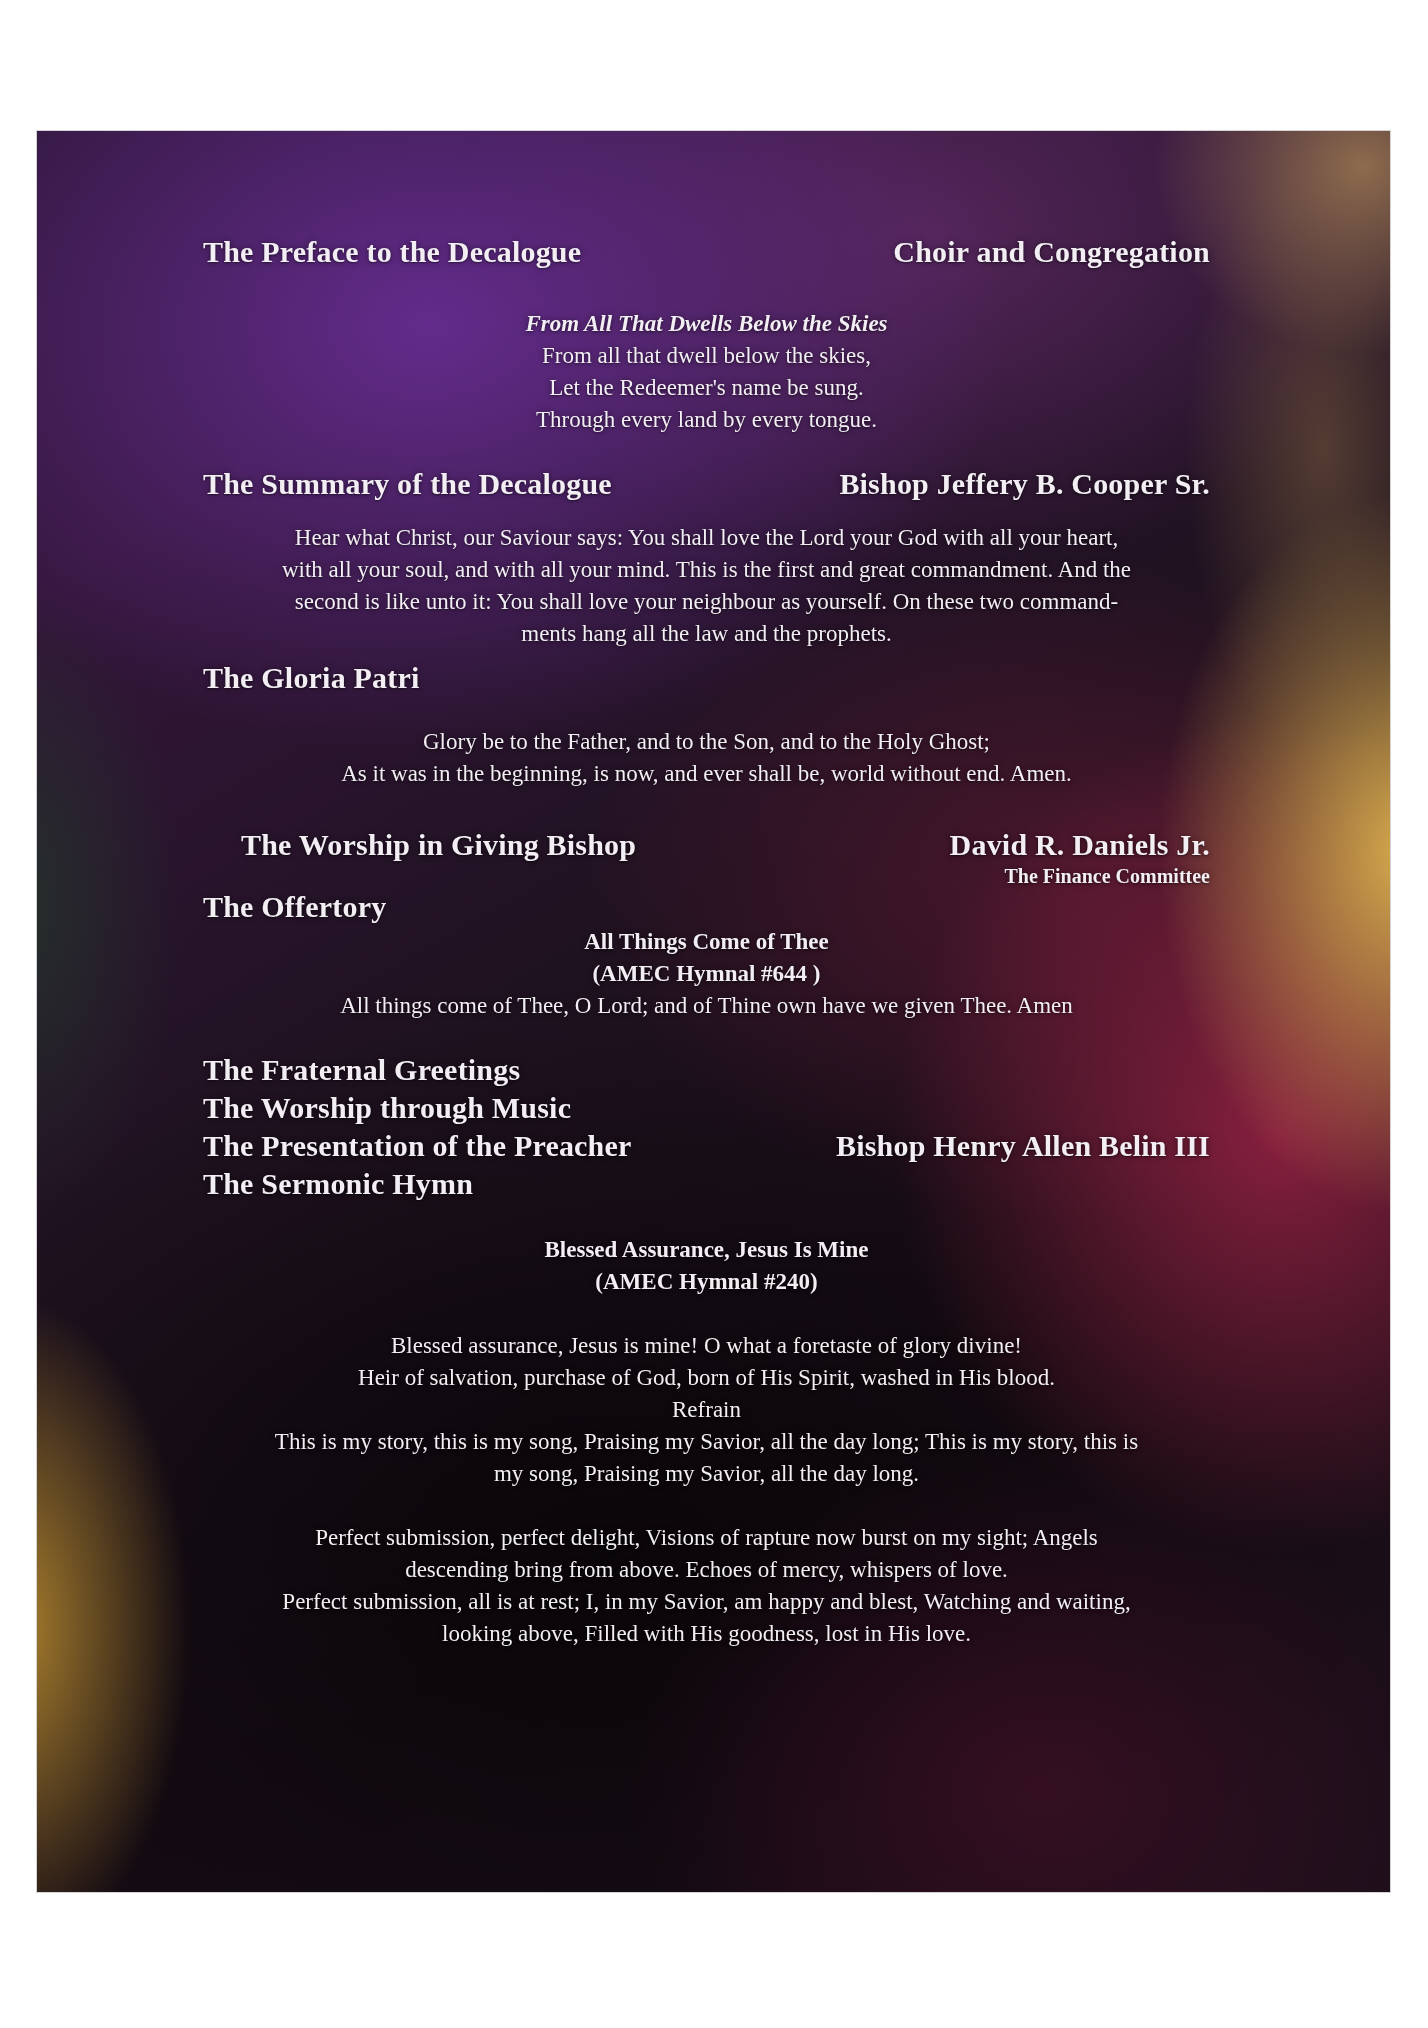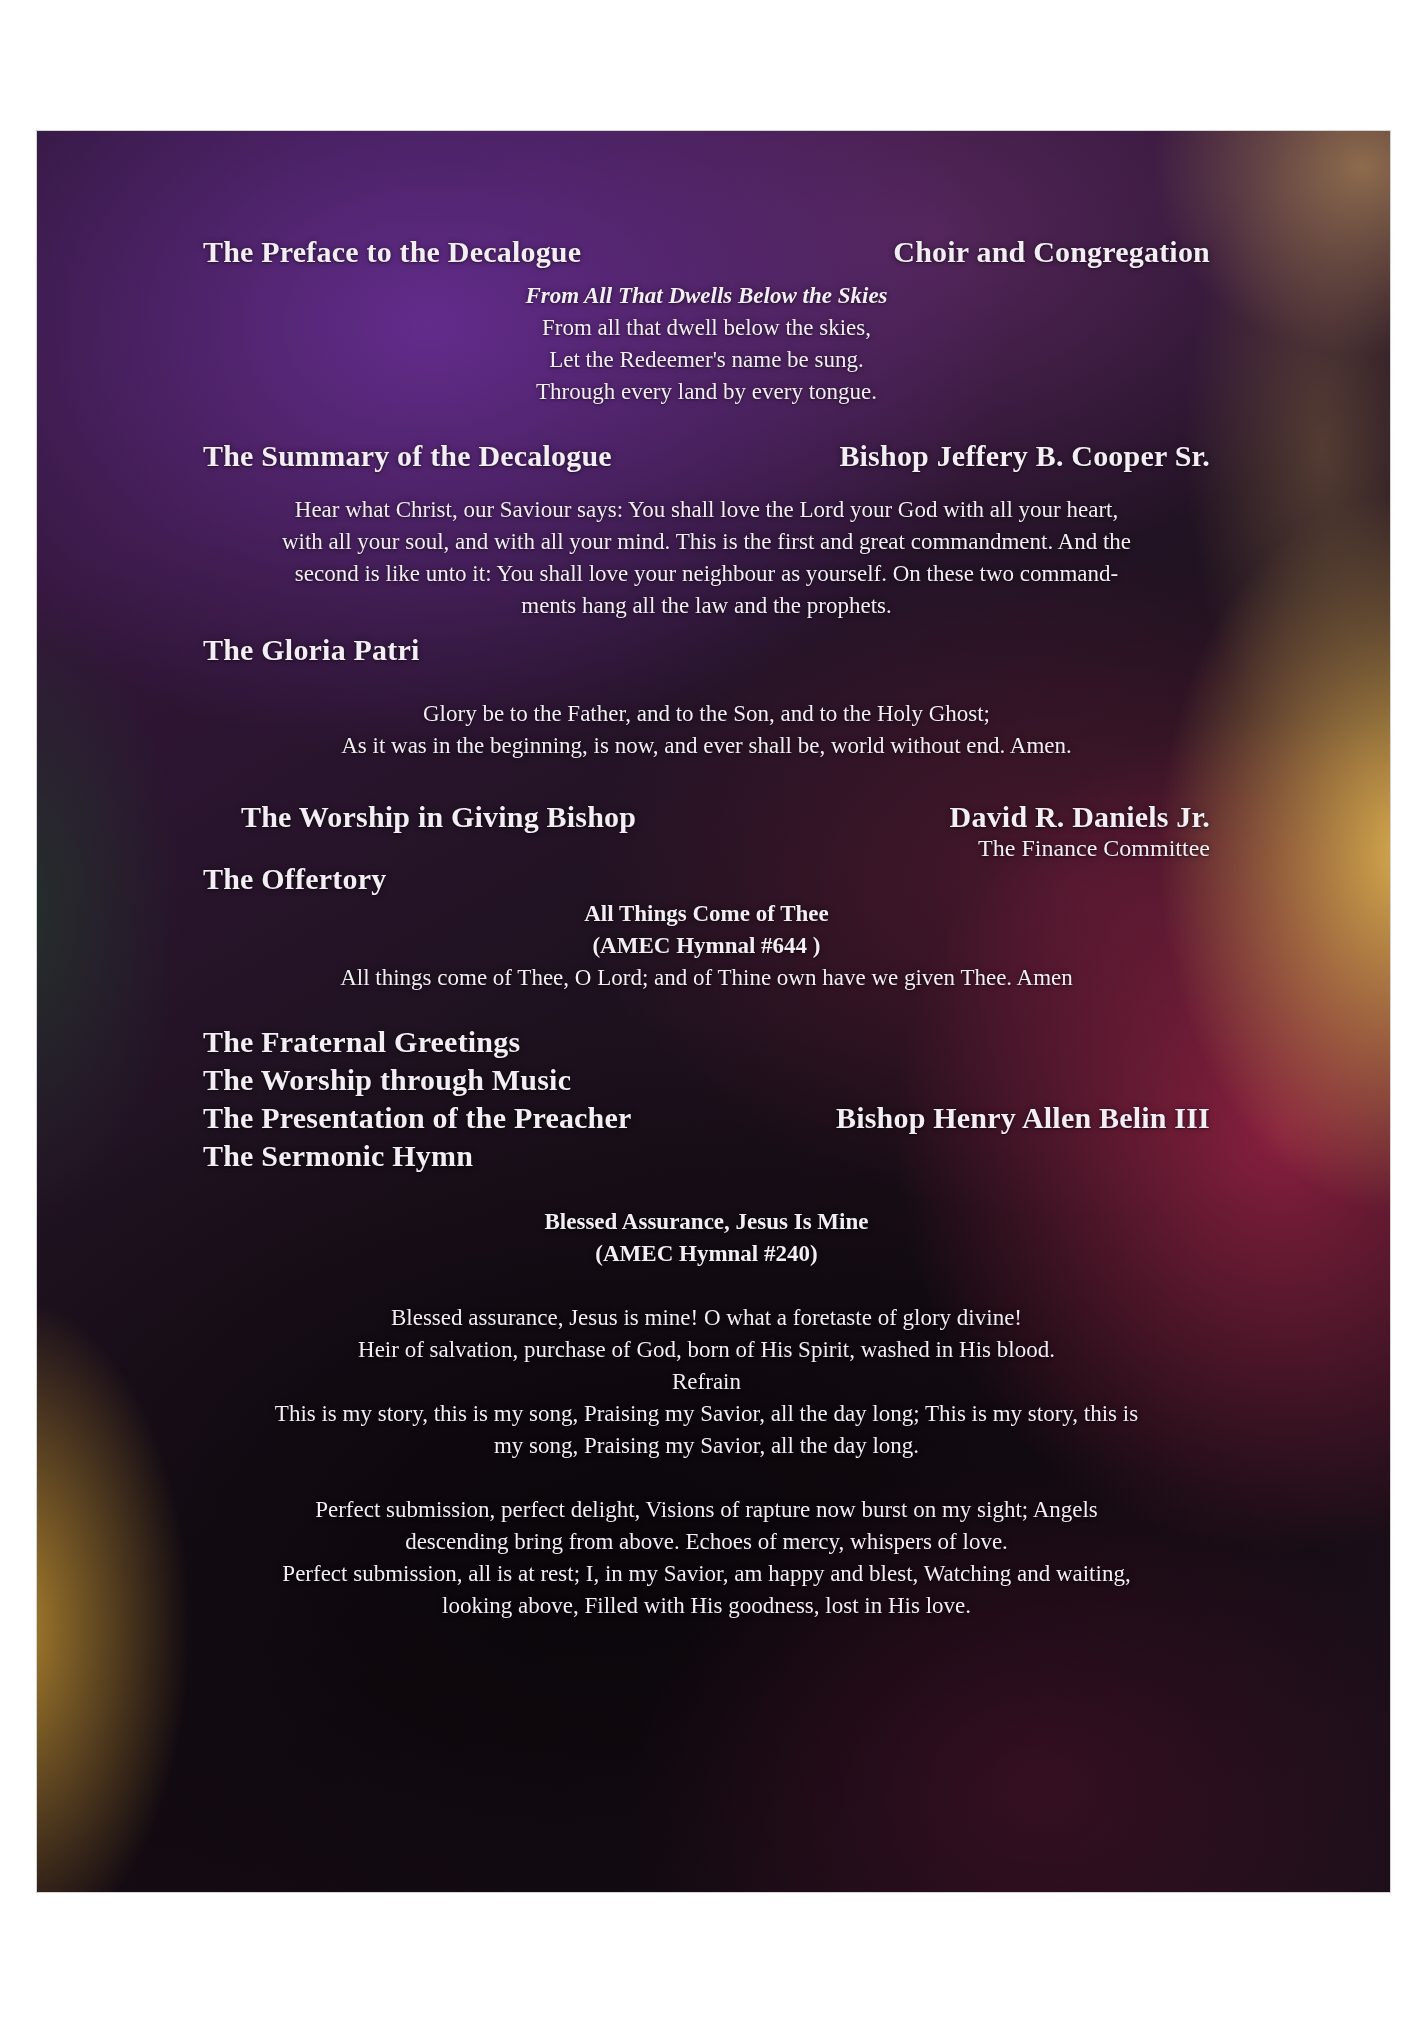--- a/index.html
+++ b/index.html
@@ -36,23 +36,23 @@
     text-shadow: 0 0 6px rgba(0,0,0,0.45), 0 1px 2px rgba(0,0,0,0.4);
   }
 
   .h    { font-size: 30px; line-height: 38px; font-weight: 700; letter-spacing: 0.2px; }
   .body { font-size: 23px; line-height: 32px; }
   .b    { font-weight: 700; }
   .i    { font-style: italic; }
   .center { text-align: center; }
   .right  { text-align: right; }
   .row { display: flex; justify-content: space-between; align-items: baseline; }
-  .fin { font-size: 24px; line-height: 24px; font-weight: 400; }
+  .fin { font-size: 20px; line-height: 24px; font-weight: 700; }
 
-  .mt-hymnintro  { margin-top: 9px; }
+  .mt-hymnintro  { margin-top: 37px; }
   .mt-summary    { margin-top: 29px; gap: 48px; }
   .mt-sumpara    { margin-top: 19px; }
   .mt-gloria-h   { margin-top: 9px;  }
   .mt-gloria     { margin-top: 29px; text-align: center; }
   .mt-giving     { margin-top: 36px; margin-left: 38px; }
   .mt-stack      { margin-top: 29px; }
   .mt-sermtitle  { margin-top: 31px; }
   .mt-verse      { margin-top: 32px; }
 </style>
 </head>

